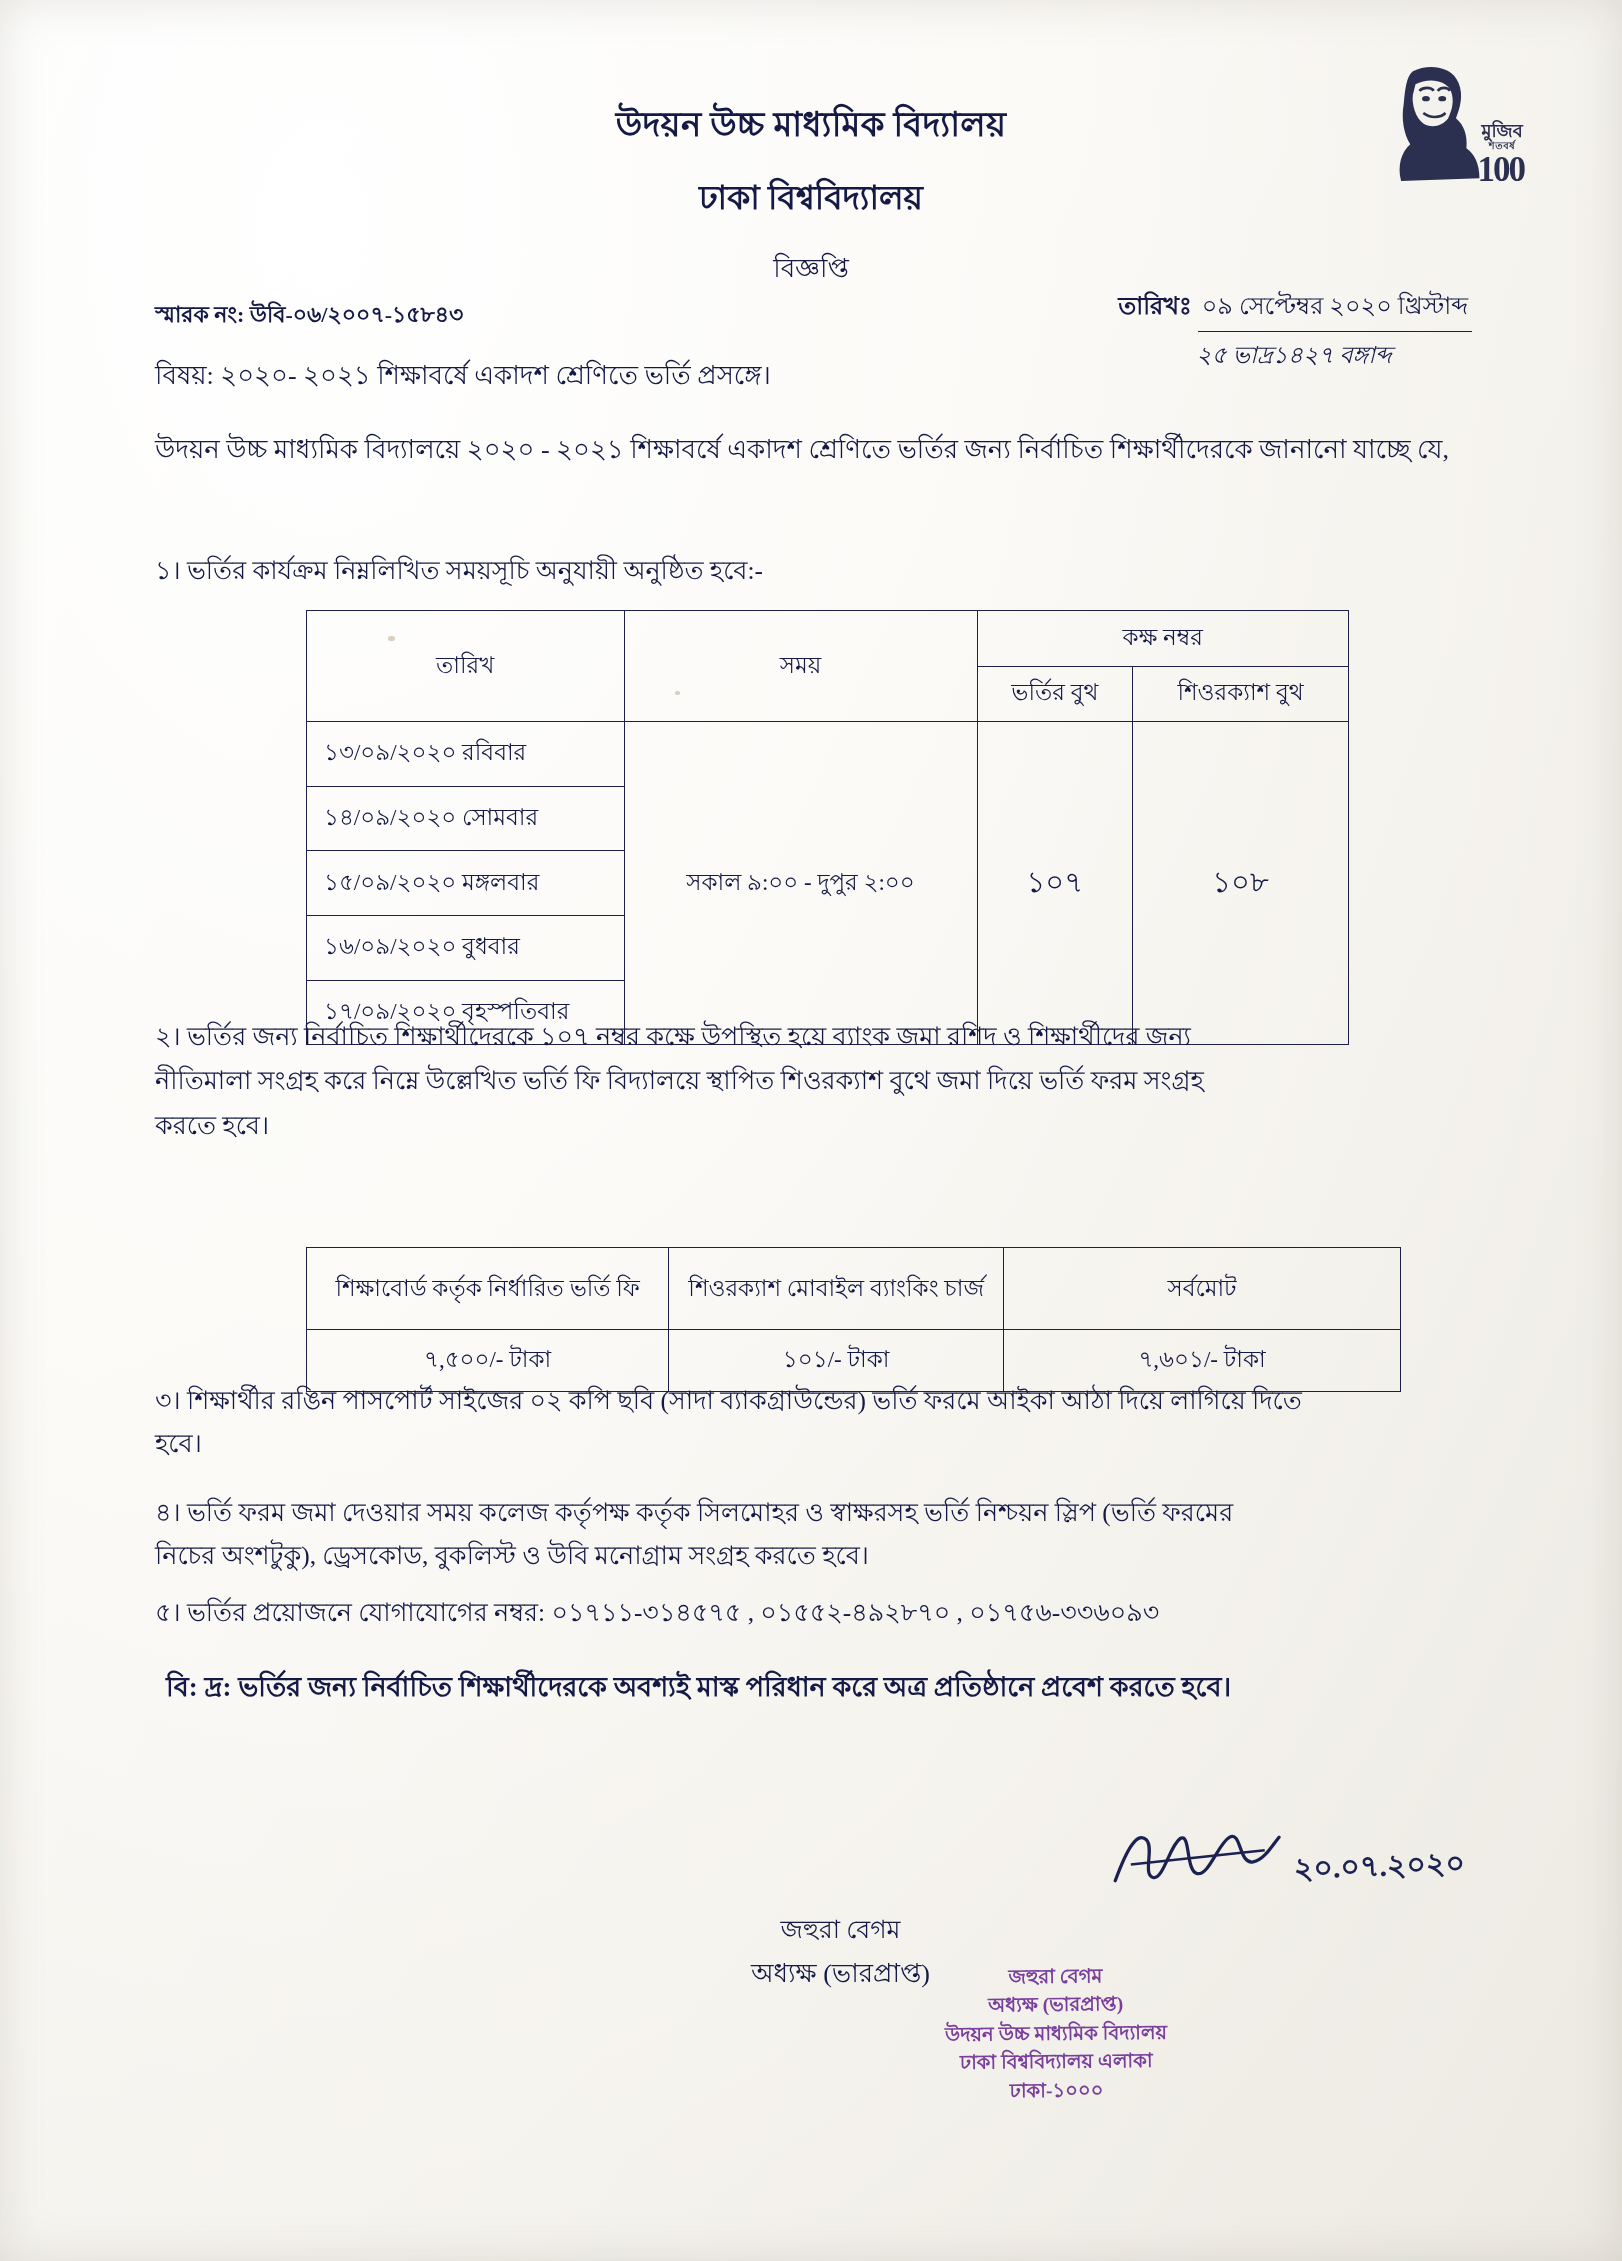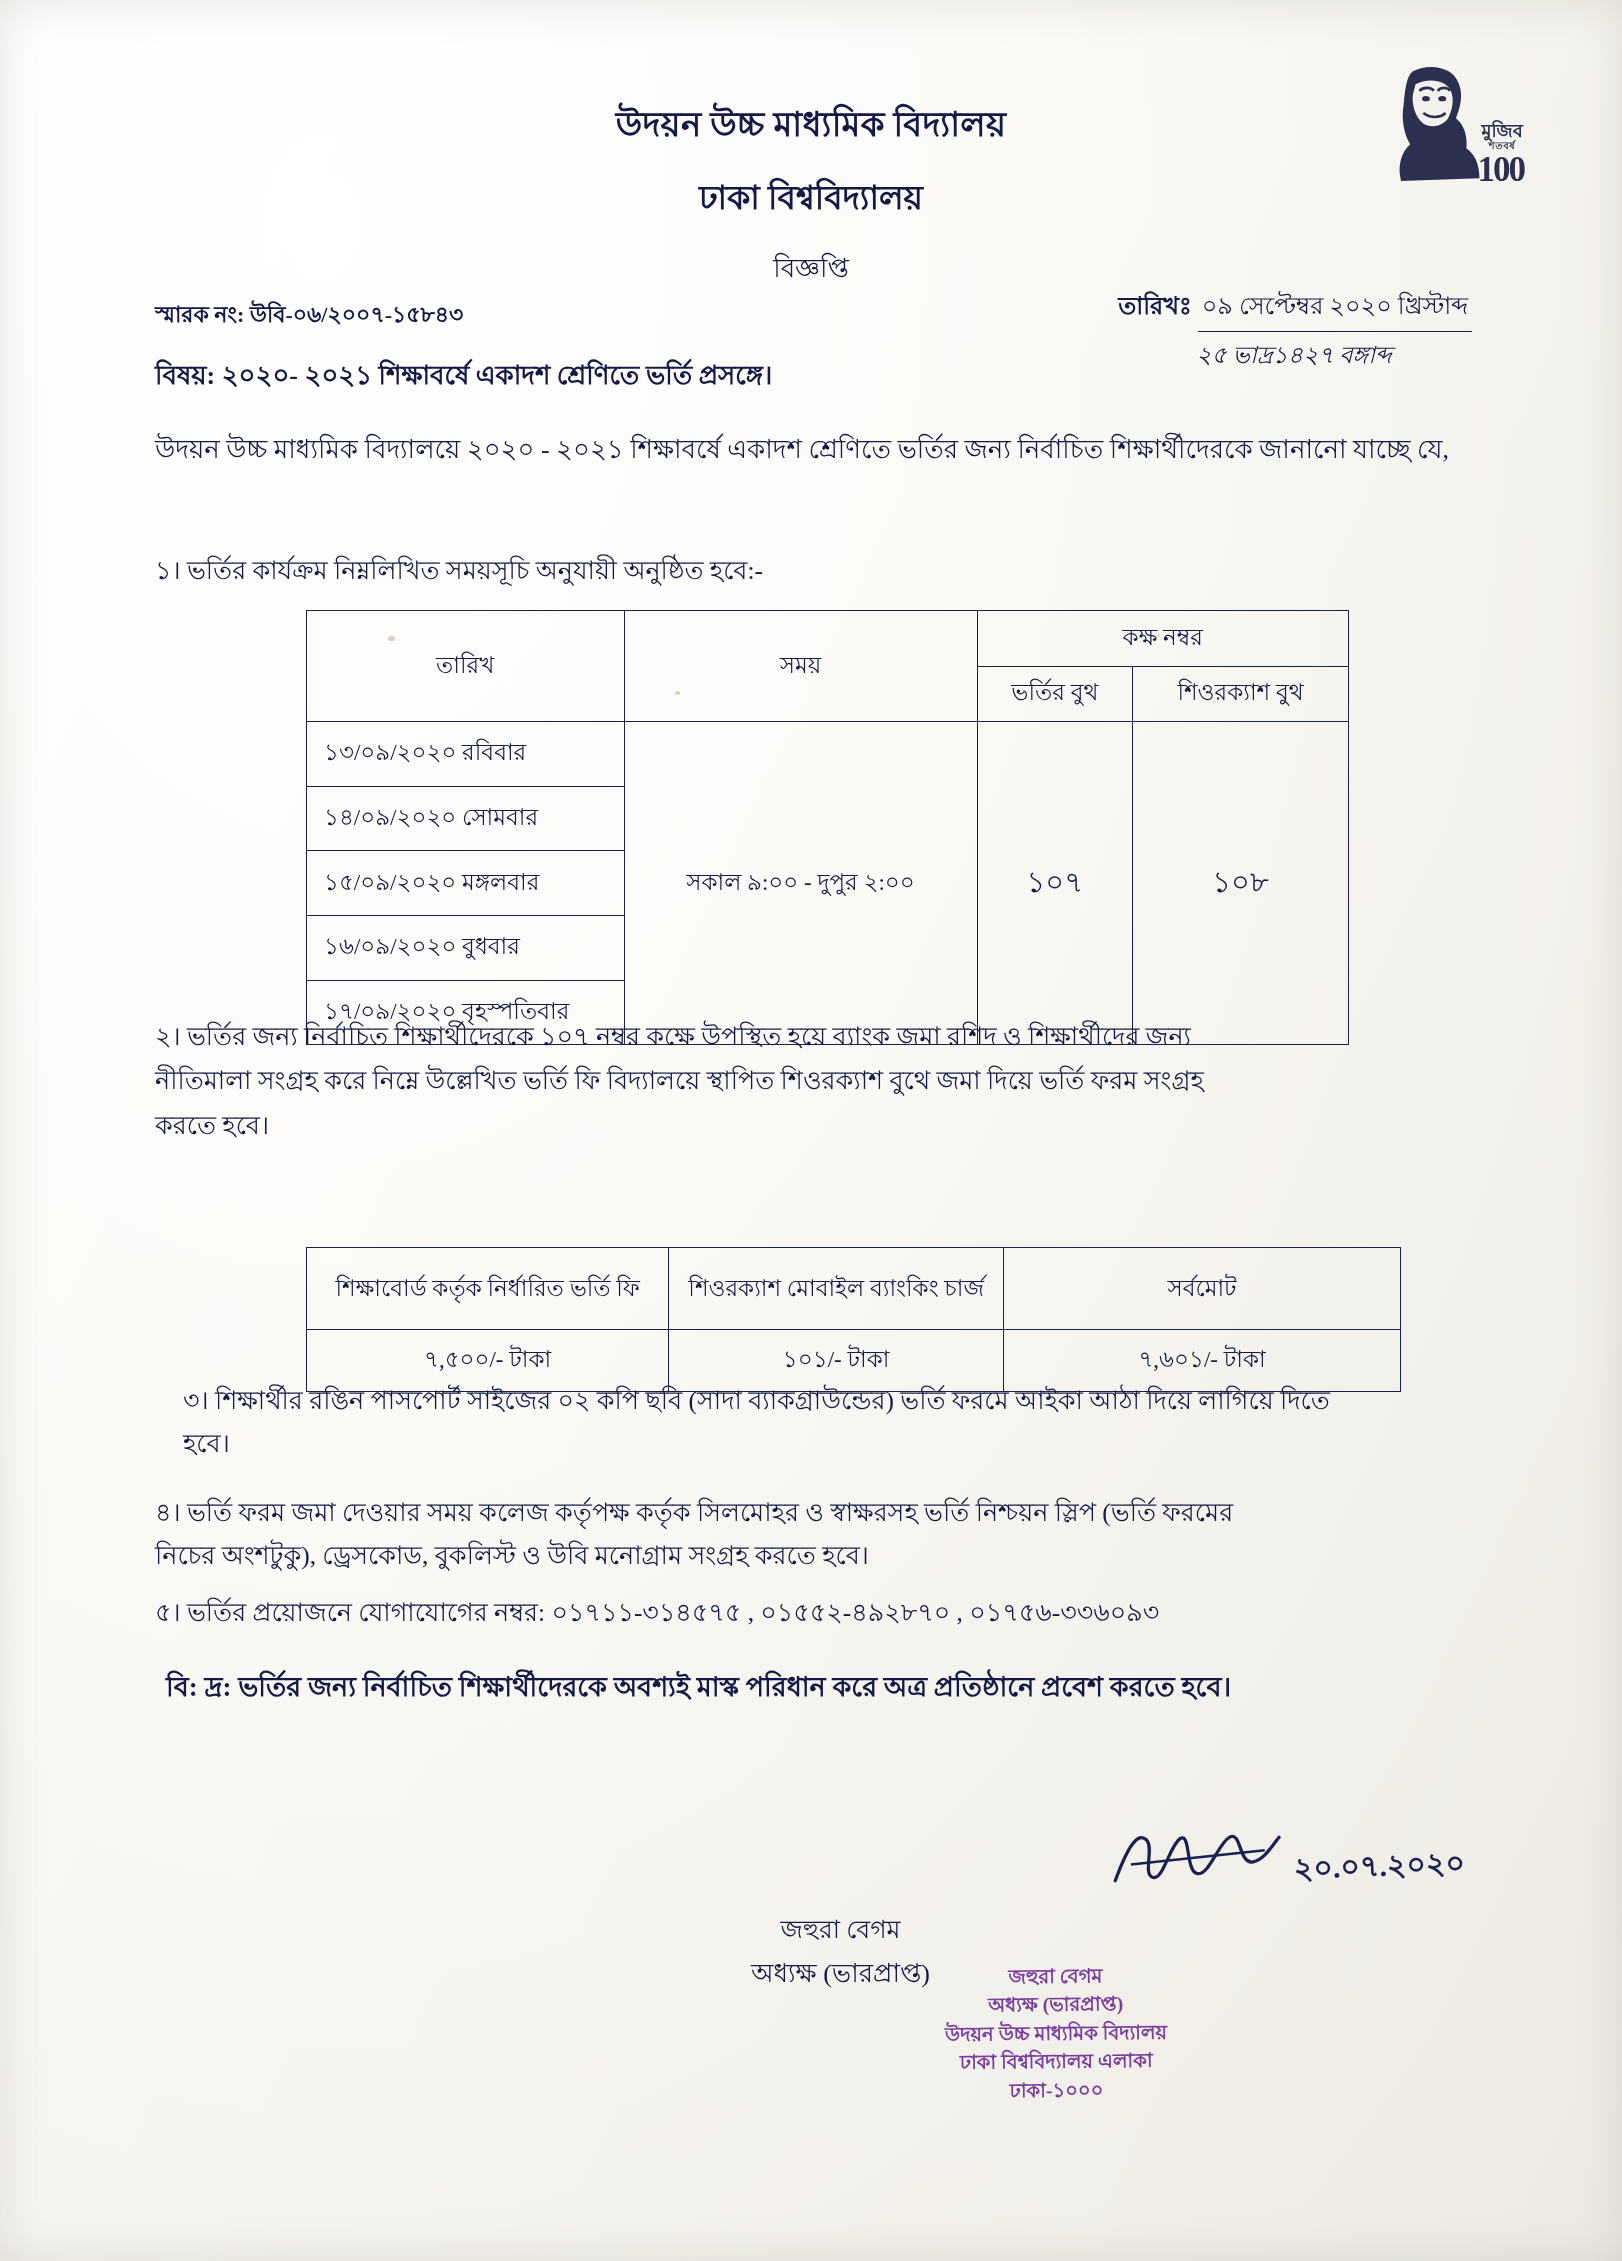--- a/index.html
+++ b/index.html
@@ -142,21 +142,21 @@
     padding-right: 2.6px;
     font-size: 23.5px;
     font-style: italic;
   }
 
   .subject {
     position: absolute;
     left: 155px;
     top: 355px;
     font-size: 26px;
-    font-weight: bold;
+    font-weight: normal;
     color: #141a45;
   }
 
   .intro {
     position: absolute;
     left: 155px;
     top: 430px;
     width: 1317px;
     font-size: 26px;
     line-height: 1.55;
@@ -245,21 +245,20 @@
   
   .item3 {
     position: absolute;
     left: 155px;
     top: 1379px;
     width: 1324px;
     font-size: 25.4px;
     line-height: 1.7;
     text-align: justify;
     color: #141a45;
-    margin-left: 28px;
   }
   .item4 {
     position: absolute;
     left: 155px;
     top: 1483px;
     width: 1324px;
     font-size: 25.4px;
     line-height: 1.7;
     text-align: justify;
     color: #141a45;

